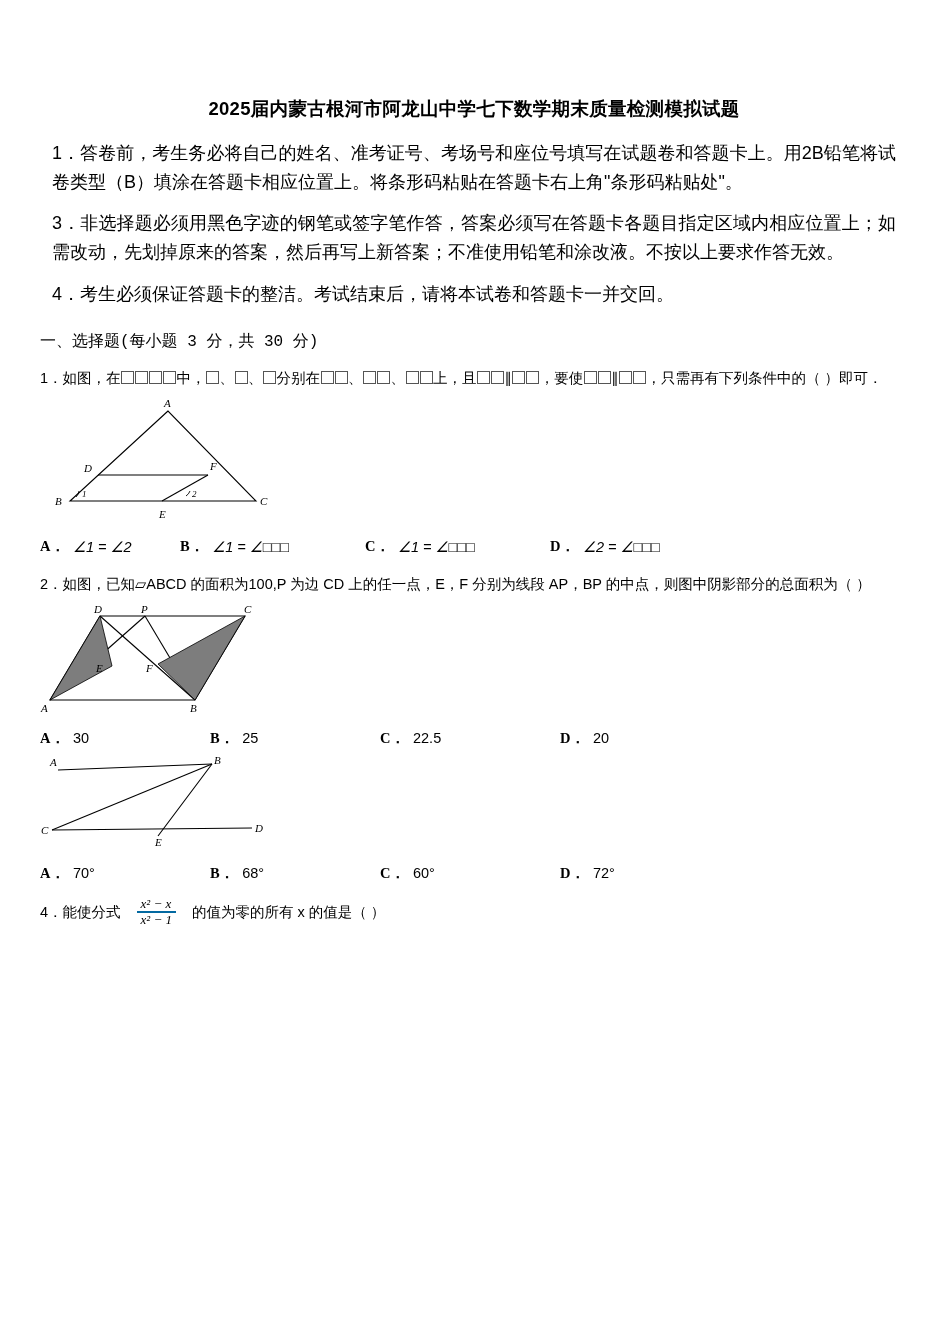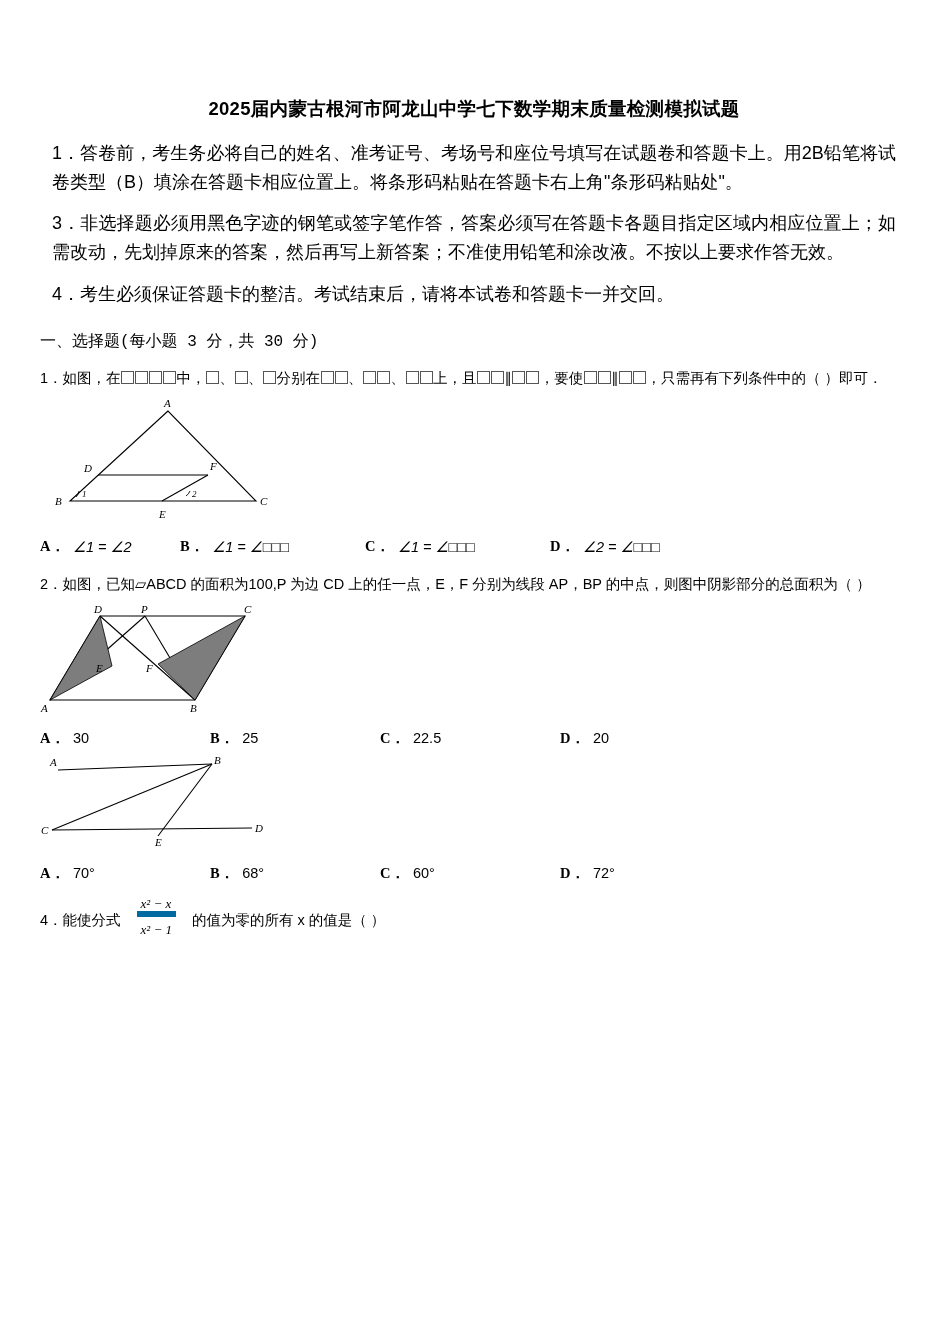--- a/index.html
+++ b/index.html
@@ -95,21 +95,21 @@
     display: inline-block;
     vertical-align: middle;
     text-align: left;
     font-family: "Liberation Serif", serif;
     font-style: italic;
     font-size: 13px;
     line-height: 1.15;
     margin: 0 16px;
   }
   .frac .num { display: block; padding: 0 4px; }
-  .frac .den { display: block; border-top: 6px solid #0369a1; padding: 6px 4px; }
+  .frac .den { display: block; border-top: 2px solid #0369a1; padding: 0 4px; }
 </style>
 </head>
 <body>
 
 <div class="page">
   <div class="content">
 
     <h1 class="doc-title">2025届内蒙古根河市阿龙山中学七下数学期末质量检测模拟试题</h1>
 
     <p class="notice-item">1．答卷前，考生务必将自己的姓名、准考证号、考场号和座位号填写在试题卷和答题卡上。用2B铅笔将试卷类型（B）填涂在答题卡相应位置上。将条形码粘贴在答题卡右上角"条形码粘贴处"。</p>

